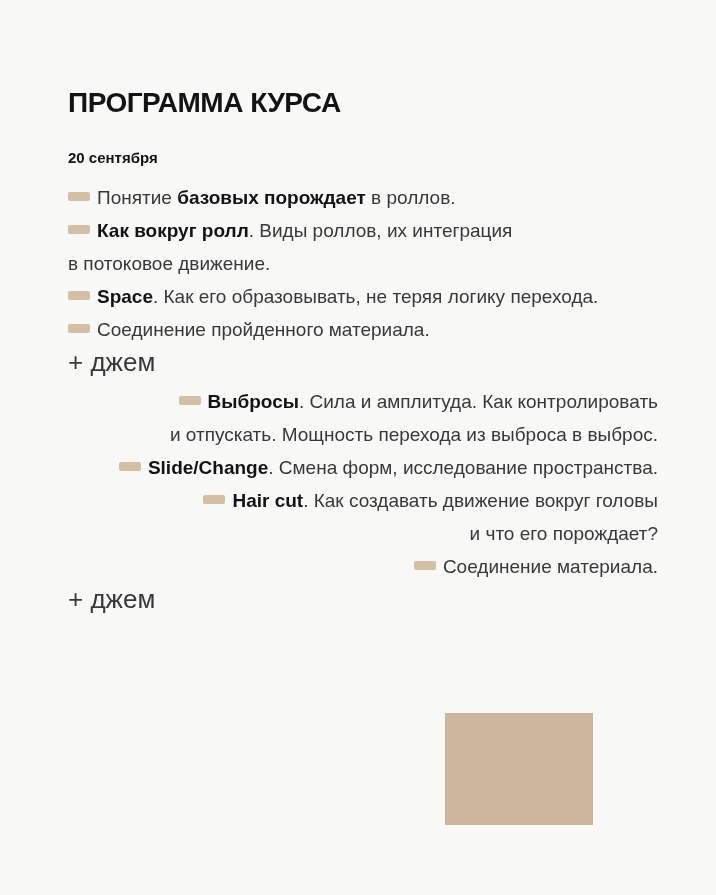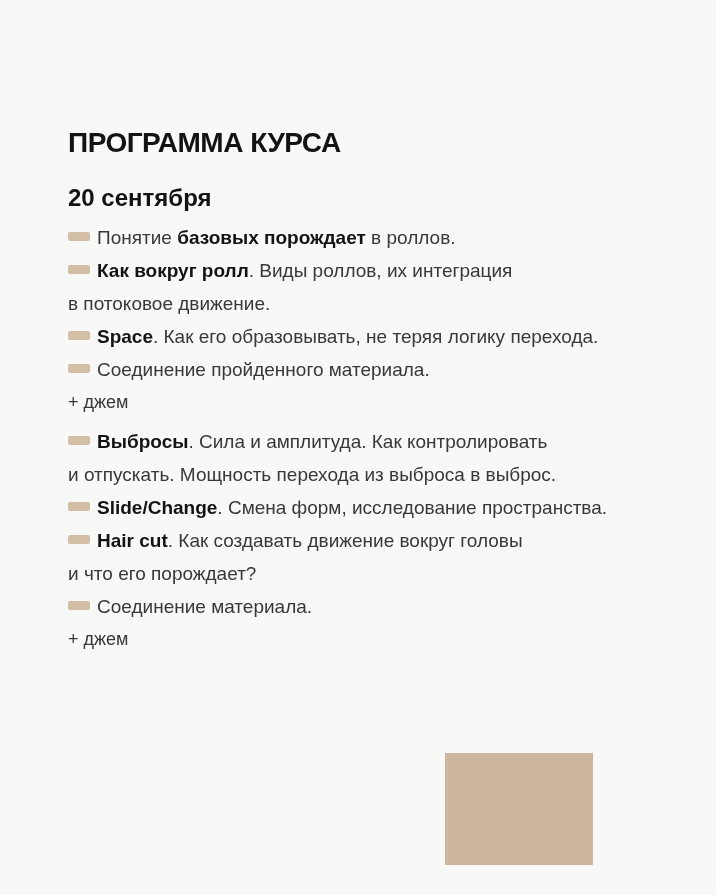--- a/index.html
+++ b/index.html
@@ -11,70 +11,69 @@
     height: 895px;
     background: var(--bg, #f8f8f7);
     font-family: "Liberation Sans", sans-serif;
     position: relative;
     overflow: hidden;
   }
   .page {
     position: relative;
     width: 716px;
     height: 663px;
-    margin-top: 40px;
   }
   .content {
     position: absolute;
     left: 68px;
     top: 0;
     width: 590px;
   }
   h1.title {
     margin: 86px 0 0 0;
     font-size: 28px;
     line-height: 34px;
     font-weight: 700;
     letter-spacing: -0.5px;
     color: var(--ink, #131313);
   }
   h2.date {
     margin: 0;
-    font-size: 24px;
+    font-size: 15px;
     line-height: 26px;
     font-weight: 700;
     color: var(--ink, #131313);
   }
   .section-1 h2.date { margin-top: 25px; }
   .section-2 h2.date { margin-top: 36px; }
   .items {
     margin-top: 10px;
     font-size: 19px;
     line-height: 33px;
     color: var(--body, #383838);
   }
-  .section-2 .items { margin-top: 6px; }
+  .section-2 .items { margin-top: 6px; text-align: right; }
   .item { margin: 0; }
   .item b {
     font-weight: 700;
     color: var(--ink, #131313);
   }
   .bullet {
     display: inline-block;
     width: 22px;
     height: 9px;
     border-radius: 2px;
     background: var(--accent, #d3bfa6);
     vertical-align: middle;
     margin-right: 7px;
     position: relative;
     top: -2px;
   }
   .jam-note {
-    font-size: 18px;
+    font-size: 26px;
     line-height: 33px;
     color: var(--body, #383838);
   }
   .deco-block {
     position: absolute;
     left: 445px;
     top: 713px;
     width: 148px;
     height: 112px;
     background: var(--block, #cdb69e);

